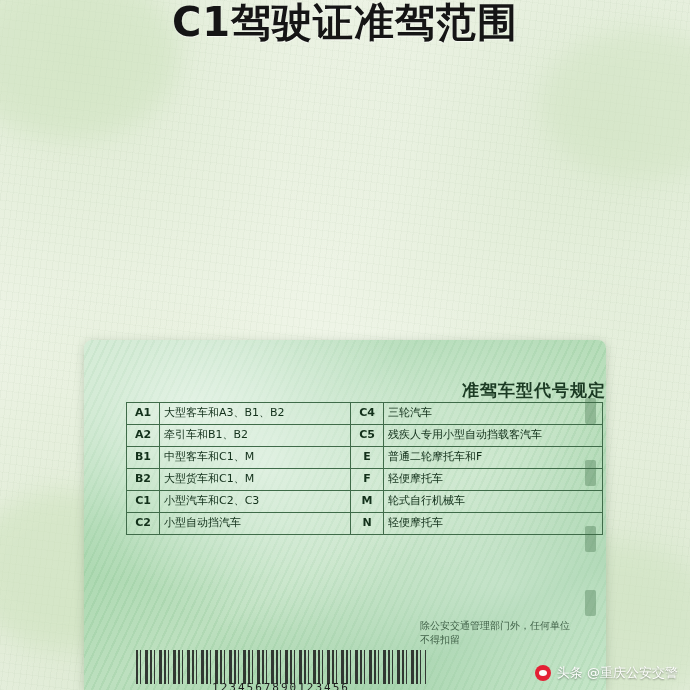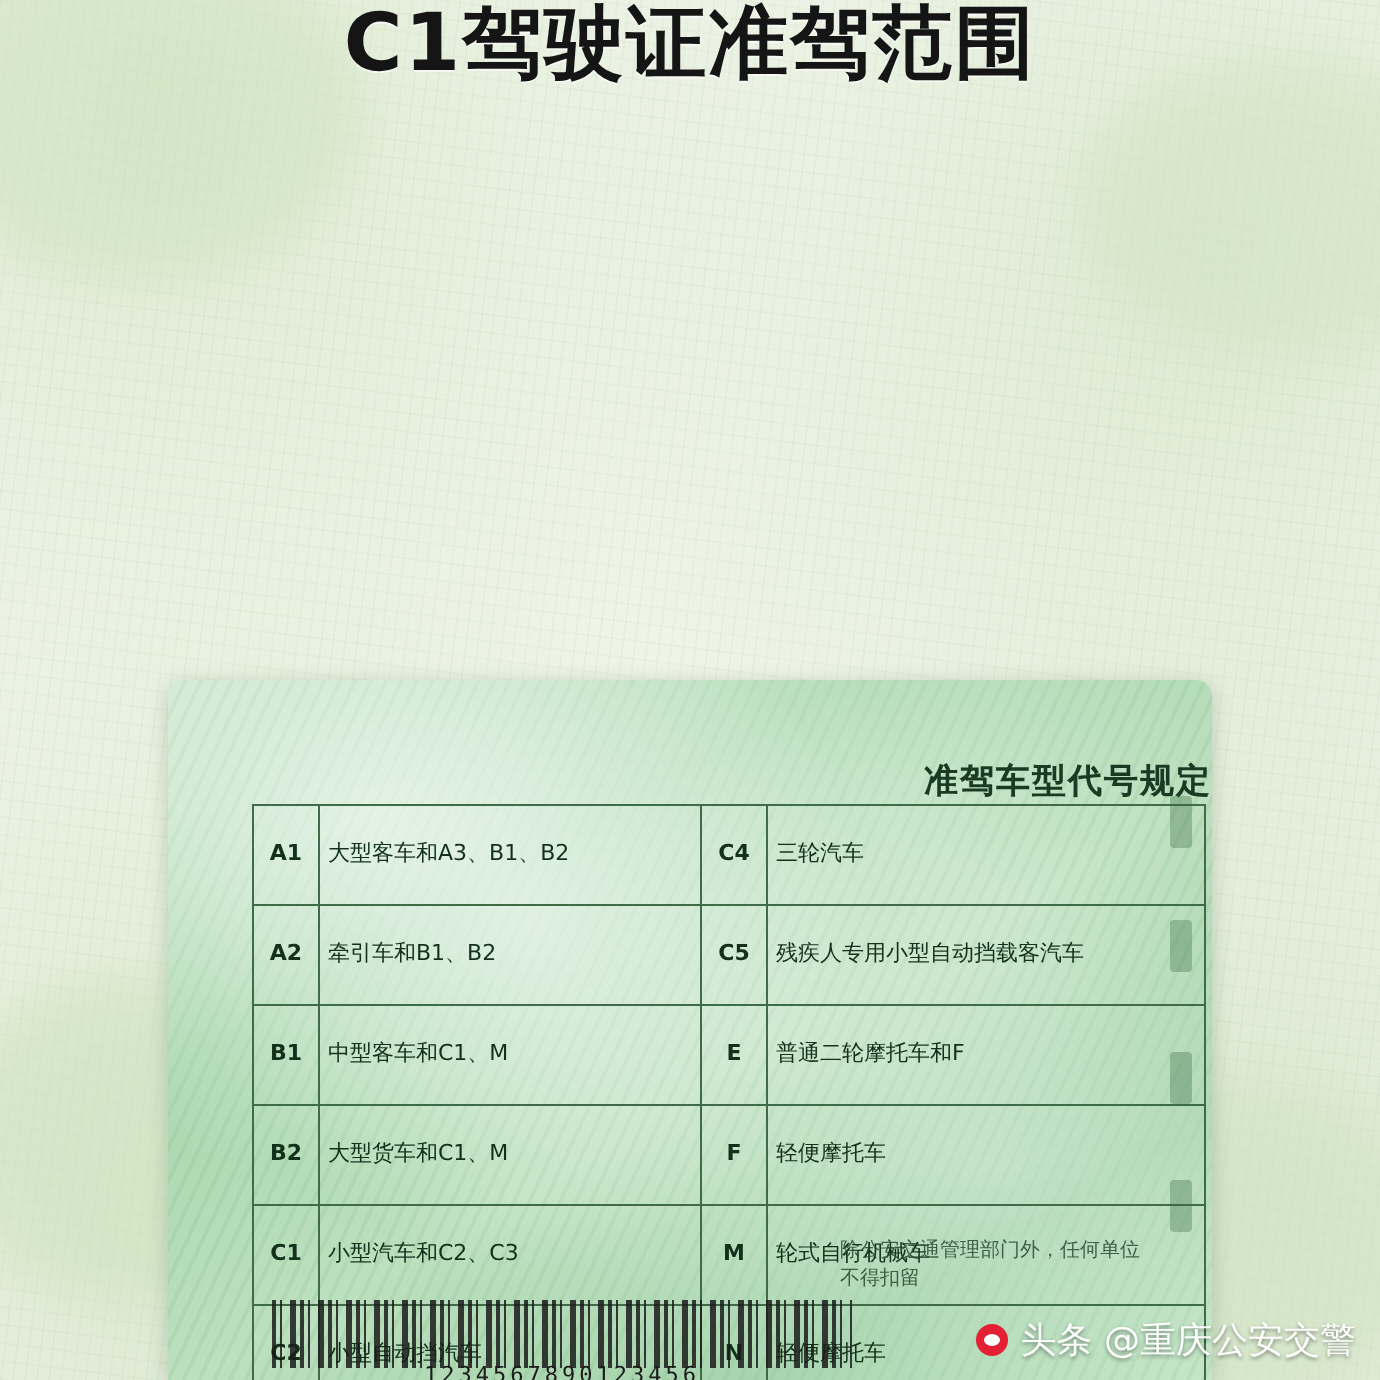--- a/index.html
+++ b/index.html
@@ -122,21 +122,21 @@
     top: 62px;
     width: 440px;
     border-collapse: collapse;
     table-layout: fixed;
     font-family: "DejaVu Sans", sans-serif;
     font-size: 11px;
     color: #12301a;
   }
   .table td {
     border: 1px solid #3f6b49;
-    padding: 16px 4px;
+    padding: 2px 4px;
     height: 17px;
     line-height: 1.15;
     white-space: nowrap;
     overflow: hidden;
   }
   .code-cell {
     width: 24px;
     text-align: center;
     font-weight: bold;
   }
@@ -199,21 +199,21 @@
   }
 
   .watermark {
     position: absolute;
     right: 12px;
     bottom: 8px;
     display: flex;
     align-items: center;
     gap: 6px;
     font-family: "DejaVu Sans", sans-serif;
-    font-size: 18px;
+    font-size: 13px;
     color: #ffffff;
     text-shadow: 0 1px 2px rgba(0,0,0,0.45);
     opacity: 0.95;
   }
   .wm-logo {
     width: 16px;
     height: 16px;
     border-radius: 50%;
     background: #e6162d;
     position: relative;

